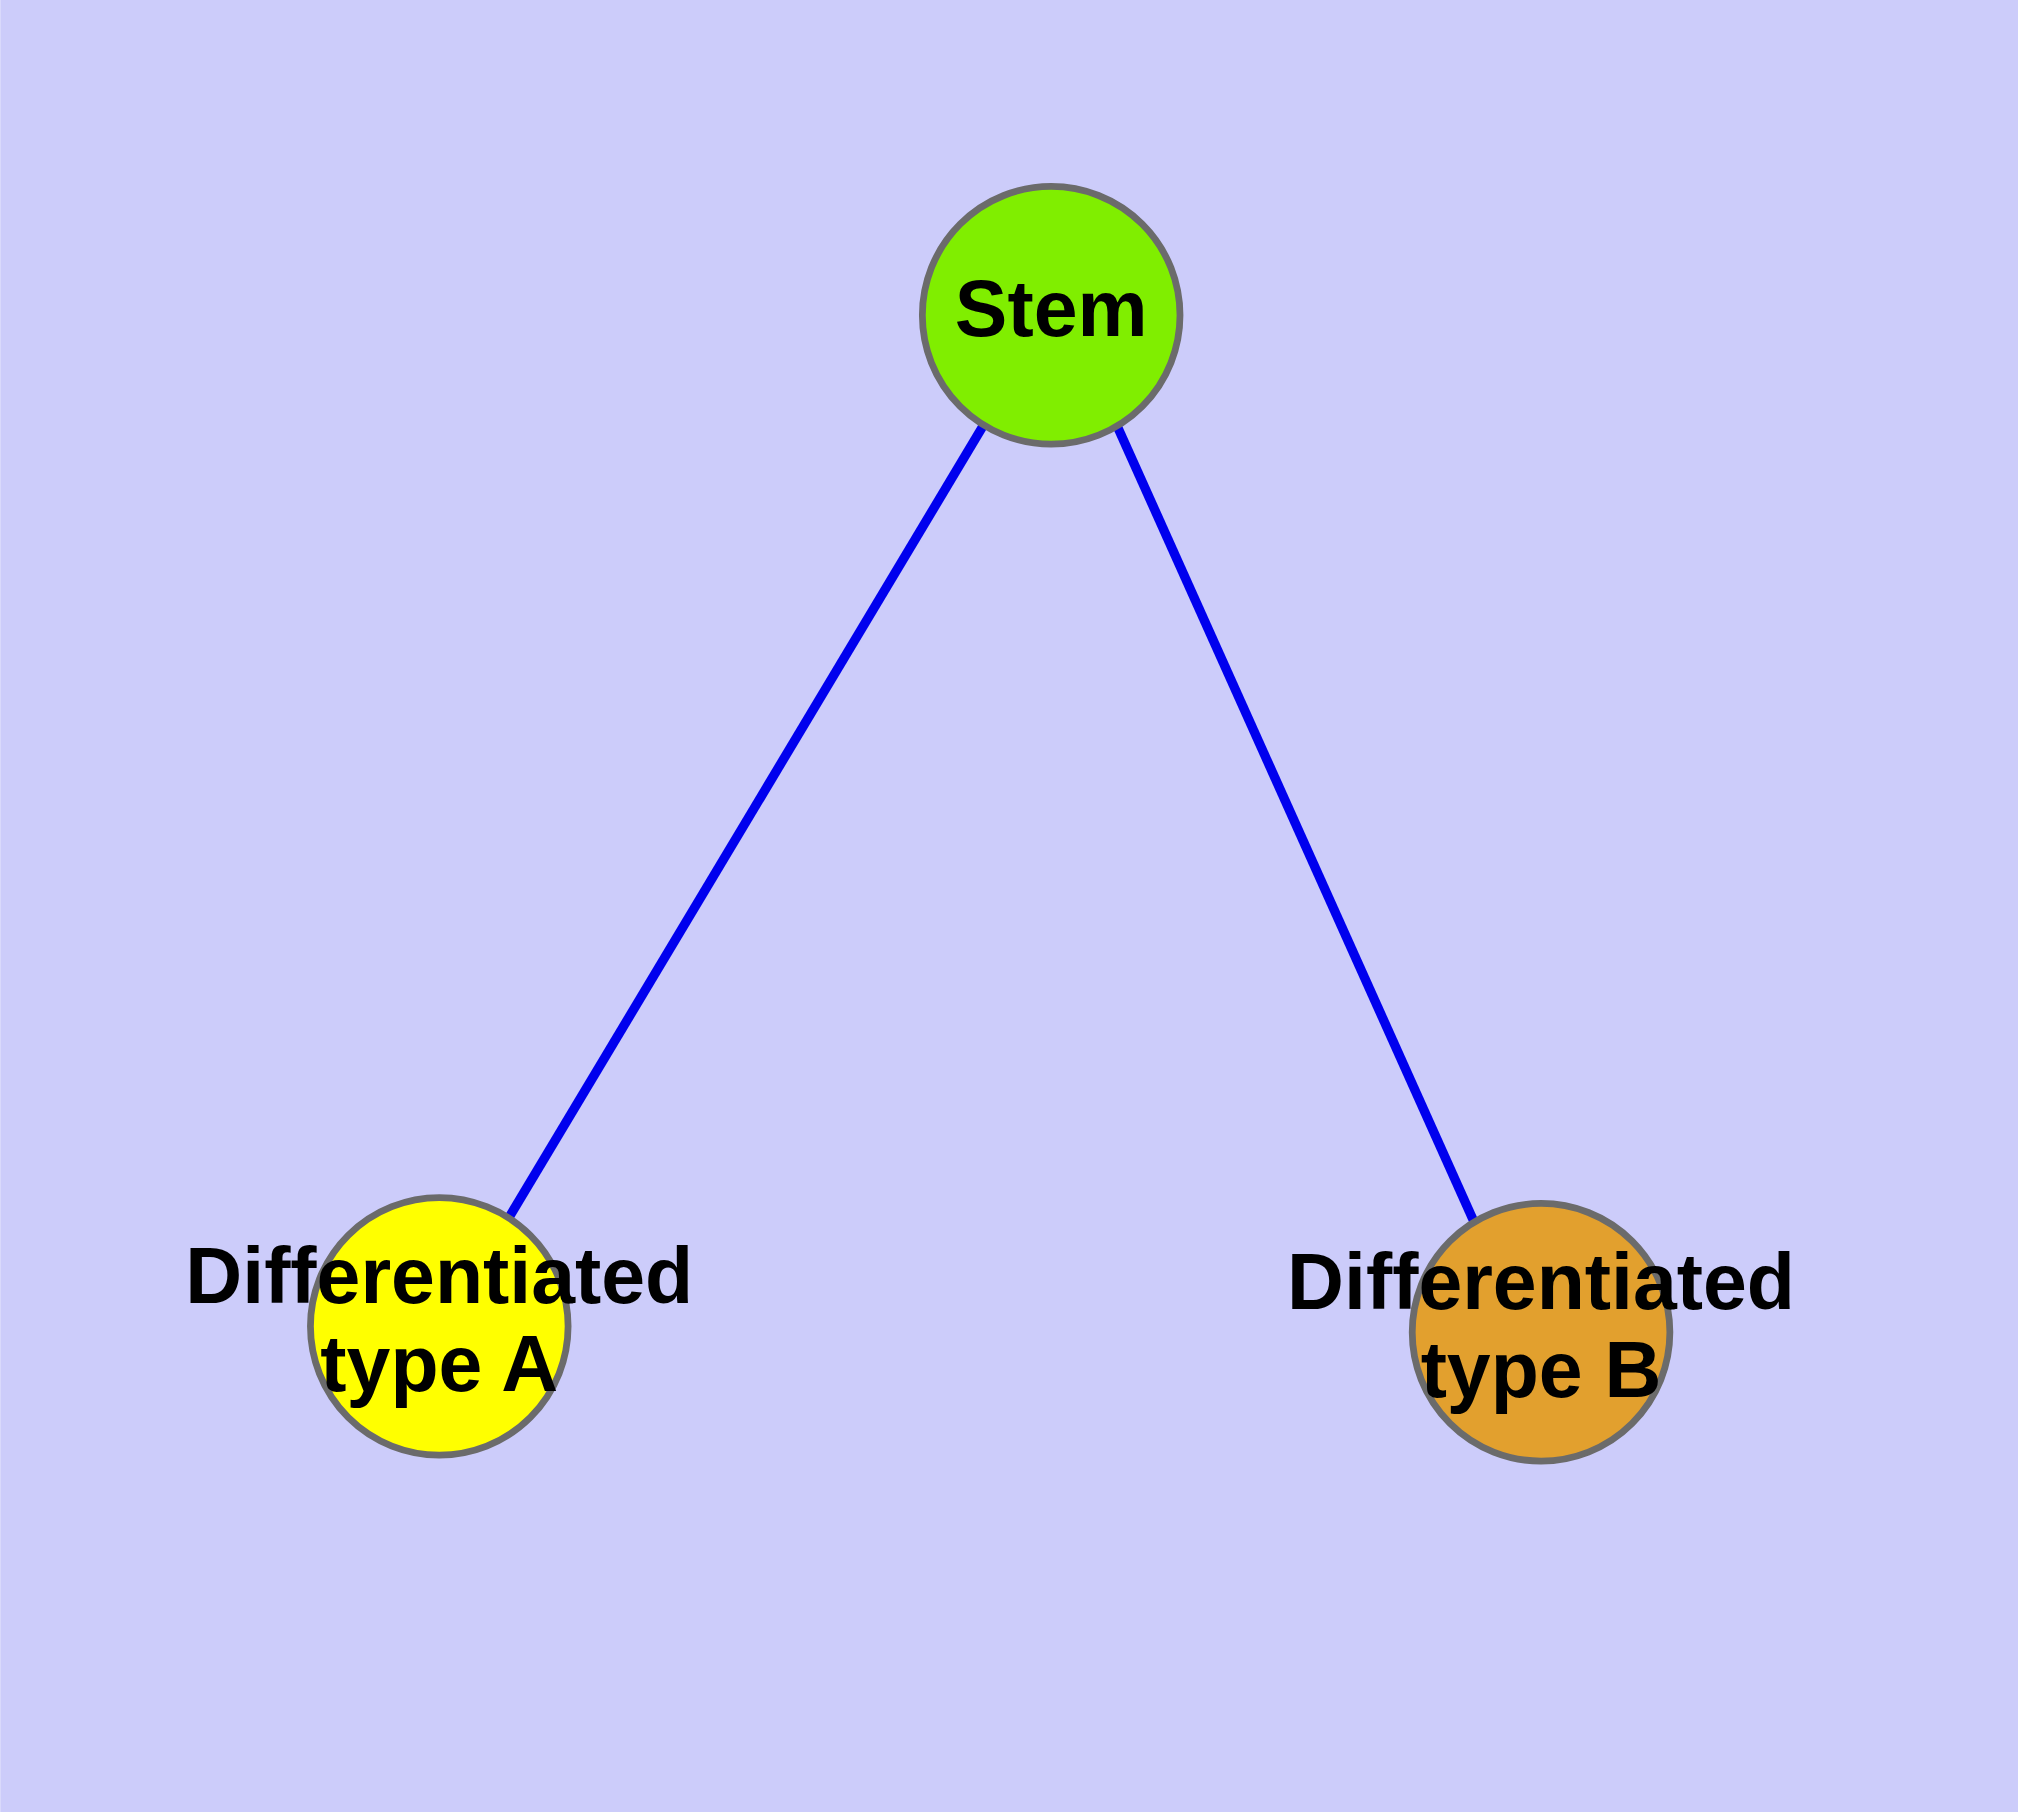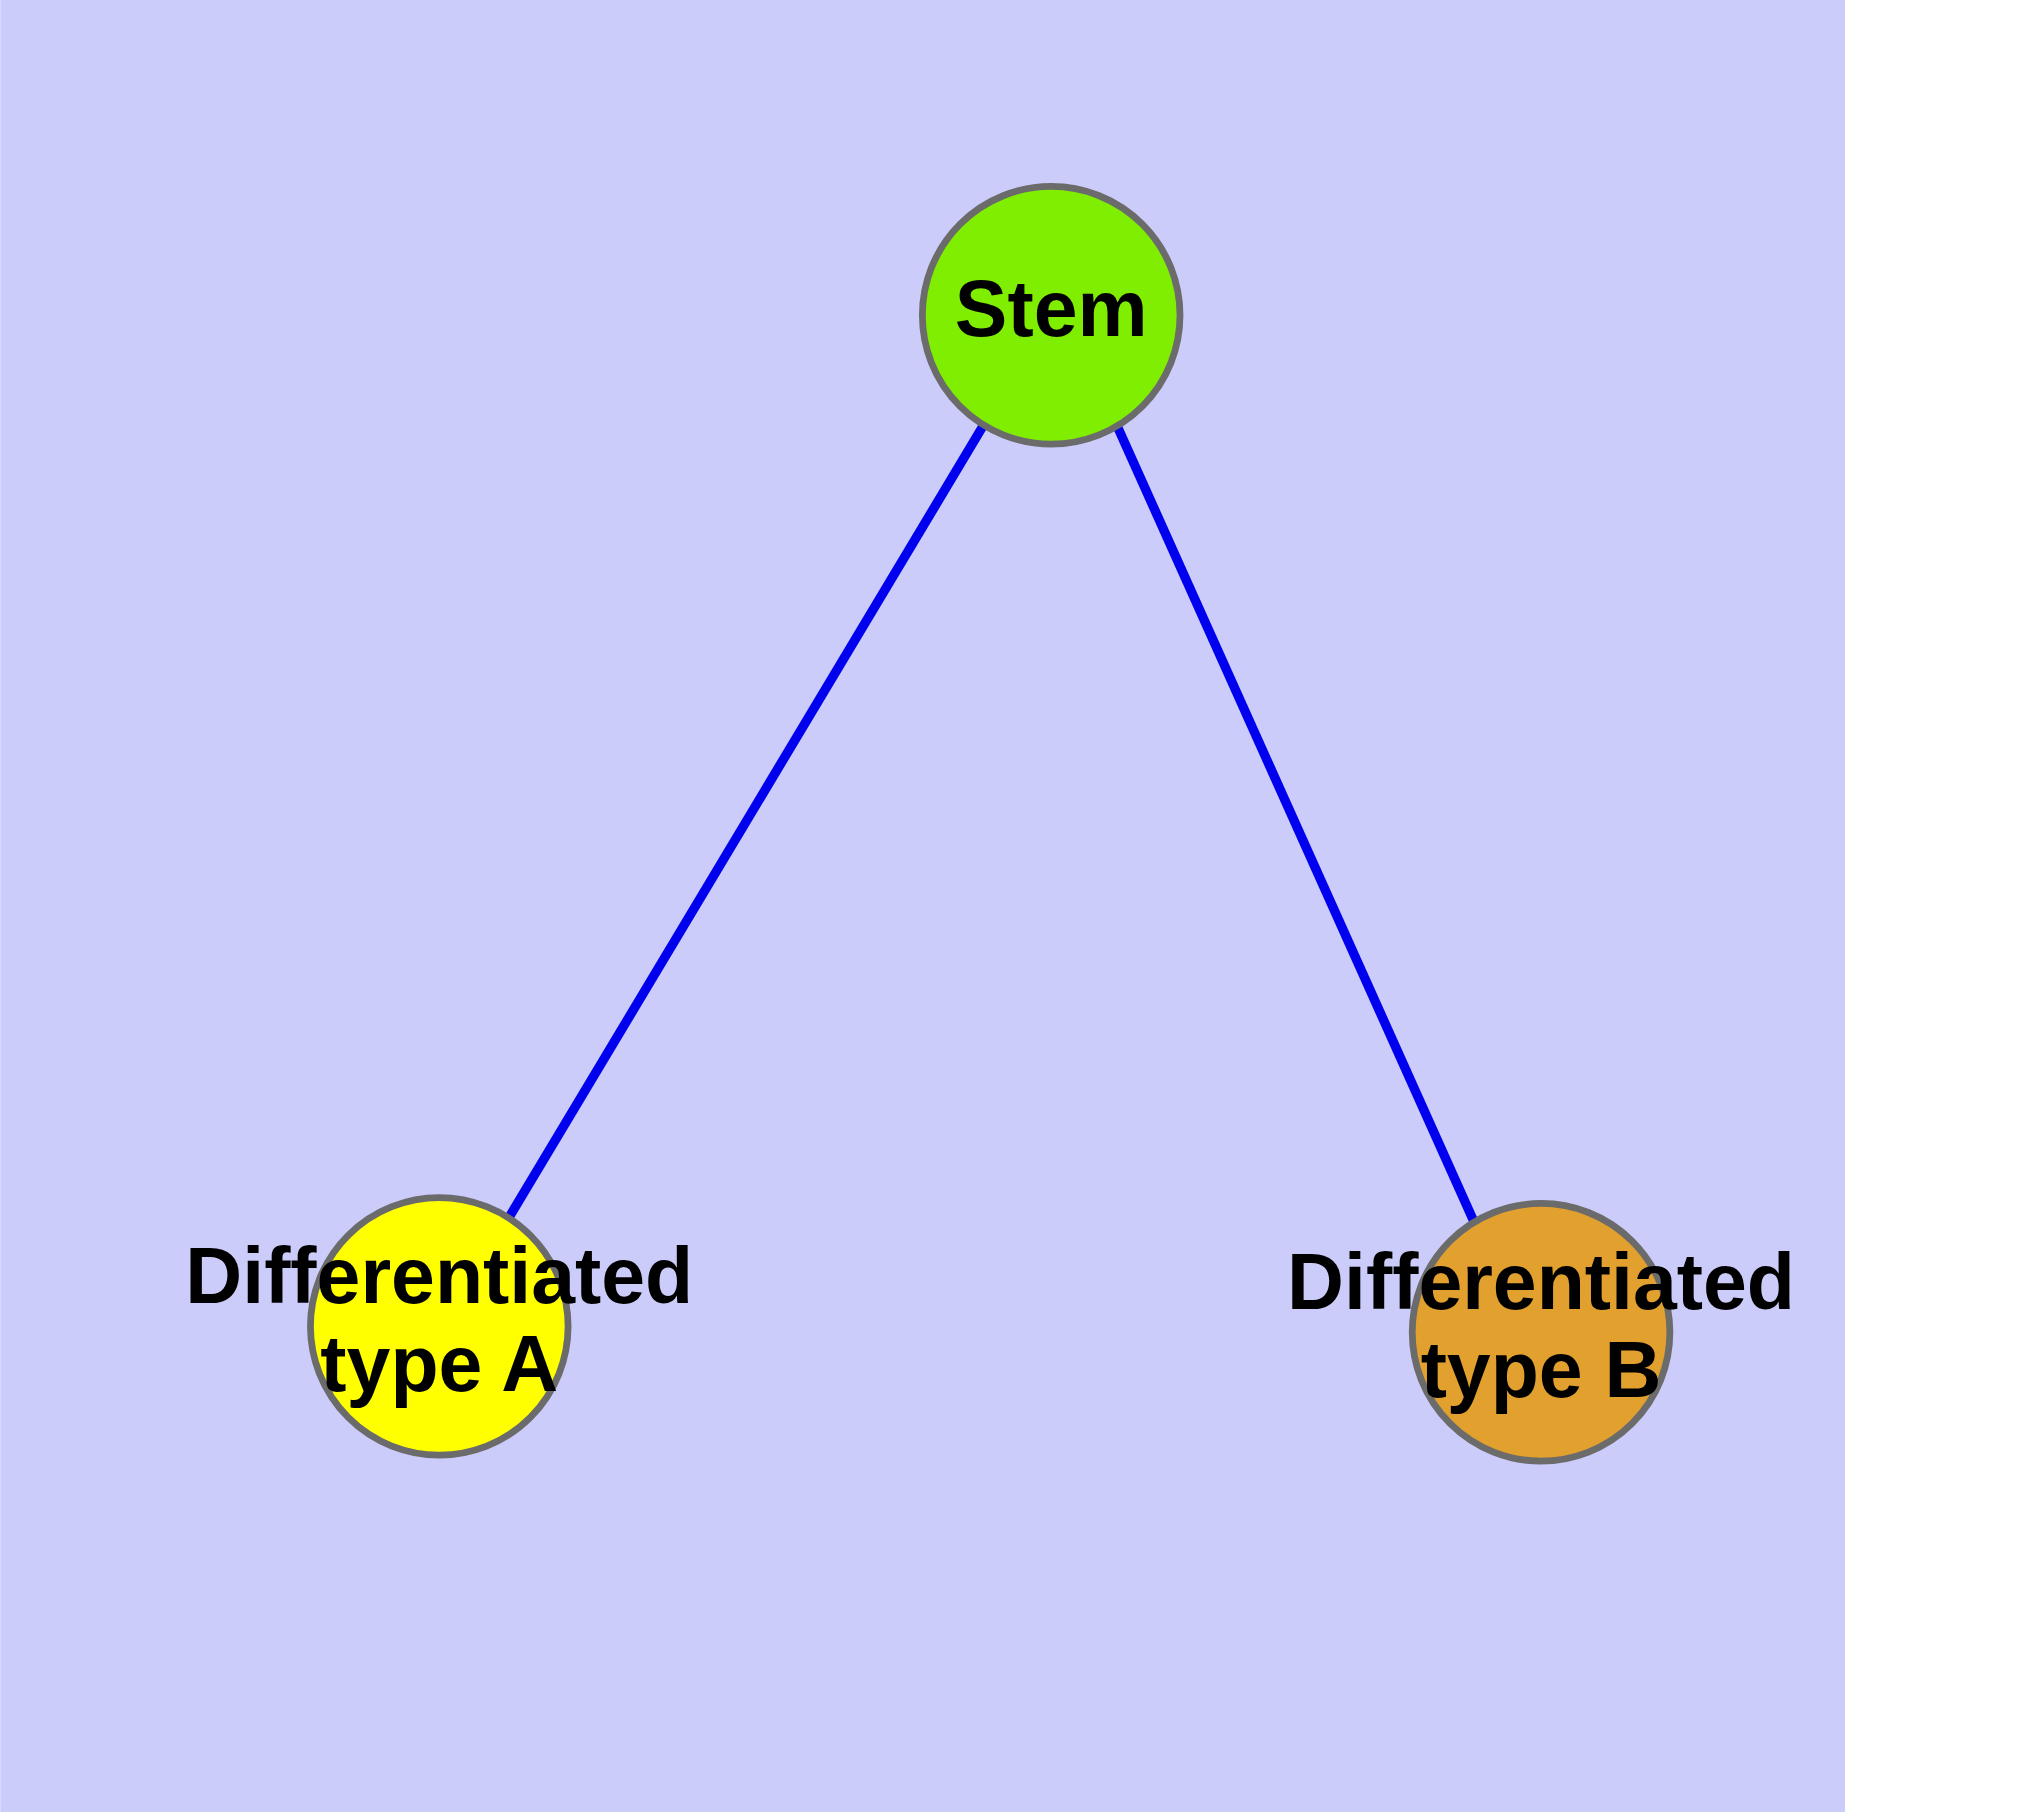--- a/index.html
+++ b/index.html
@@ -26,21 +26,21 @@
     font-weight: bold;
     fill: #000000;
     dominant-baseline: middle;
     text-anchor: middle;
     paint-order: normal;
   }
 </style>
 </head>
 <body>
 
-<div id="canvas" style="width: 1845px; height: 1812px;">
+<div id="canvas" style="width: 2018px; height: 1812px;">
   <svg id="graph-svg" viewBox="0 0 2384 2138" style="width: 2021px; height: 1812px;">
 
     <rect id="bg-rect" x="0" y="0" width="2384" height="2138" fill="#ccccfa"></rect>
 
     <g id="edges-layer">
       <line class="edge" id="edge-0" x1="1160" y1="502" x2="600" y2="1437" stroke="#0000ee" stroke-width="11" stroke-linecap="butt"></line>
       <line class="edge" id="edge-1" x1="1318" y1="503" x2="1740" y2="1444" stroke="#0000ee" stroke-width="11" stroke-linecap="butt"></line>
     </g>
 
     <g id="nodes-layer">

